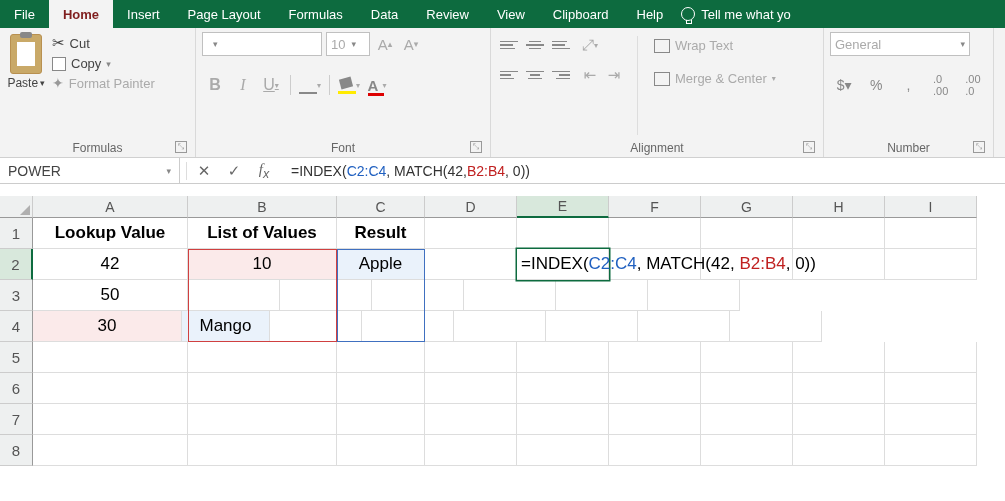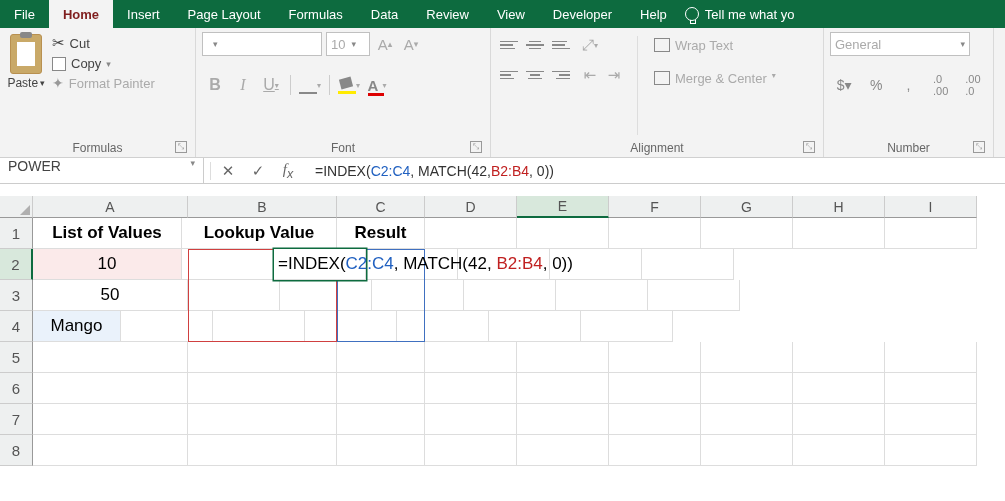--- a/index.html
+++ b/index.html
@@ -48,30 +48,30 @@
 .fill-btn::before{content:"";position:absolute;top:2px;left:2px;width:12px;height:10px;background:#888; transform:rotate(-15deg);}
 .fill-btn::after{content:"";position:absolute;bottom:0;left:0;width:18px;height:3px;background:#ffeb00;}
 .color-btn { position:relative; font-weight:bold; font-size:15px; color:#888;}
 .color-btn::after{content:"";position:absolute;bottom:-2px;left:0;width:16px;height:3px;background:#d00;}
 
 
 .align-col { display:flex; flex-direction:column; gap:8px; }
 .align-row { display:flex; gap:2px; }
 .al-btn { width:24px; height:22px; display:flex; flex-direction:column; justify-content:center; gap:2px; padding:3px; cursor:pointer;}
 .al-btn span { height:1.5px; background:#888; display:block;}
-.wrap-btn { display:flex; align-items:flex-start; gap:5px; color:#aaa; font-size:13px; cursor:pointer; padding:2px 4px;}
+.wrap-btn { display:flex; align-items:center; gap:5px; color:#aaa; font-size:13px; cursor:pointer; padding:2px 4px;}
 .wrap-icon{width:16px;height:14px;border:1px solid #888;position:relative;}
 .merge-icon{width:16px;height:14px;border:1px solid #888;}
 .num-combo { width:140px; }
 .num-bottom { display:flex; gap:4px; margin-top:10px;}
 .num-btn { width:30px; height:26px; display:flex; align-items:center; justify-content:center; color:#888; font-size:14px;}
 
 
 .fbar-row { height:26px; border-bottom:1px solid #ccc; display:flex; align-items:center; background:#fff;}
-.namebox { width:204px; height:26px; border-right:1px solid #ccc; display:flex; padding:0 8px; font-size:14px; color:#444;}
+.namebox { width:180px; height:26px; border-right:1px solid #ccc; display:flex; align-items:center; padding:0 8px; font-size:14px; color:#444;}
 .namebox .arr{margin-left:auto;font-size:9px;color:#888;}
 .fbar-btns { display:flex; align-items:center; gap:0; padding:0 4px;}
 .fbar-btns .b { width:30px; text-align:center; color:#666; font-size:15px; cursor:pointer;}
 .fbar-btns .sep { width:1px; height:18px; background:#ddd; margin:0 2px;}
 .fx { font-style:italic; font-family:"Times New Roman",serif; font-size:15px;}
 .formula-input { flex:1; padding:0 8px; font-size:14px; color:#333; height:26px; display:flex; align-items:center;}
 .formula-input .ref1{color:#2060c0;}
 .formula-input .ref2{color:#c02020;}
 
 
@@ -111,21 +111,21 @@
 
 <div class="tabbar">
   <div class="tab">File</div>
   <div class="tab active">Home</div>
   <div class="tab">Insert</div>
   <div class="tab">Page Layout</div>
   <div class="tab">Formulas</div>
   <div class="tab">Data</div>
   <div class="tab">Review</div>
   <div class="tab">View</div>
-  <div class="tab">Developer</div>
+  <div class="tab">Clipboard</div>
   <div class="tab">Help</div>
   <div class="tellme">
     <span class="bulb"></span>
     <span>Tell me what yo</span>
   </div>
 </div>
 
 <div class="ribbon">
 
   <div class="group" style="width:196px;">
@@ -316,34 +316,36 @@
     <div class="colhdr cD">D</div>
     <div class="colhdr cE active">E</div>
     <div class="colhdr cF">F</div>
     <div class="colhdr cG">G</div>
     <div class="colhdr cH">H</div>
     <div class="colhdr cI">I</div>
   </div>
 
   <div class="row">
     <div class="rowhdr" style="height:31px;">1</div>
+    <div class="cell hdr cA">Lookup Value</div>
     <div class="cell hdr cB">List of Values</div>
-    <div class="cell hdr cA">Lookup Value</div>
     <div class="cell hdr cC">Result</div>
     <div class="cell cD"></div>
     <div class="cell cE"></div>
     <div class="cell cF"></div>
     <div class="cell cG"></div>
     <div class="cell cH"></div>
     <div class="cell cI"></div>
   </div>
 
   <div class="row">
     <div class="rowhdr active" style="height:31px;">2</div>
+    <div class="cell center cA">42</div>
     <div class="cell center cB range-red">10</div>
+    <div class="cell center cC range-blue">Apple</div>
     <div class="cell cD"></div>
     <div class="cell cE sel-E2 formula-cell" style="overflow:visible;">
       <span style="position:absolute;left:4px;white-space:nowrap;">
         <span class="fn">=INDEX(</span><span class="r1">C2:C4</span><span class="fn">, MATCH(42, </span><span class="r2">B2:B4</span><span class="fn">, 0</span><span class="fn">))</span>
       </span>
     </div>
     <div class="cell cF"></div>
     <div class="cell cG"></div>
     <div class="cell cH"></div>
     <div class="cell cI"></div>
@@ -355,20 +357,21 @@
     <div class="cell cD"></div>
     <div class="cell cE"></div>
     <div class="cell cF"></div>
     <div class="cell cG"></div>
     <div class="cell cH"></div>
     <div class="cell cI"></div>
   </div>
 
   <div class="row">
     <div class="rowhdr" style="height:31px;">4</div>
+    <div class="cell center cB range-red">30</div>
     <div class="cell center cC range-blue">Mango</div>
     <div class="cell cD"></div>
     <div class="cell cE"></div>
     <div class="cell cF"></div>
     <div class="cell cG"></div>
     <div class="cell cH"></div>
     <div class="cell cI"></div>
   </div>
 
   <div class="row">

